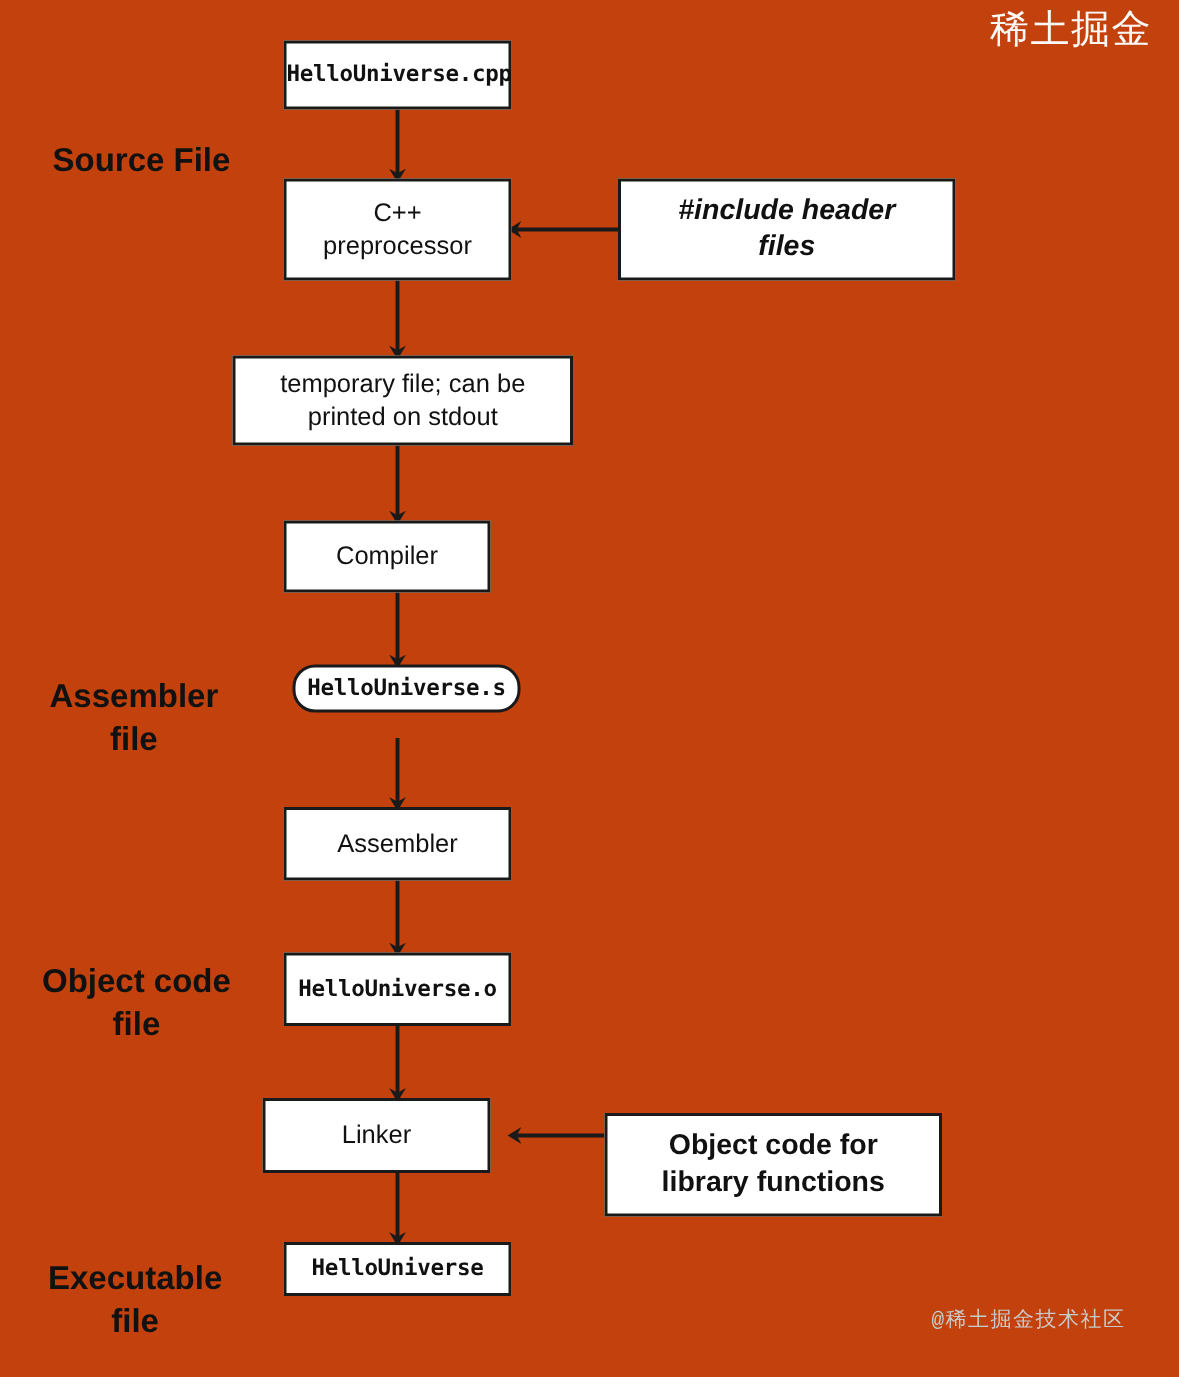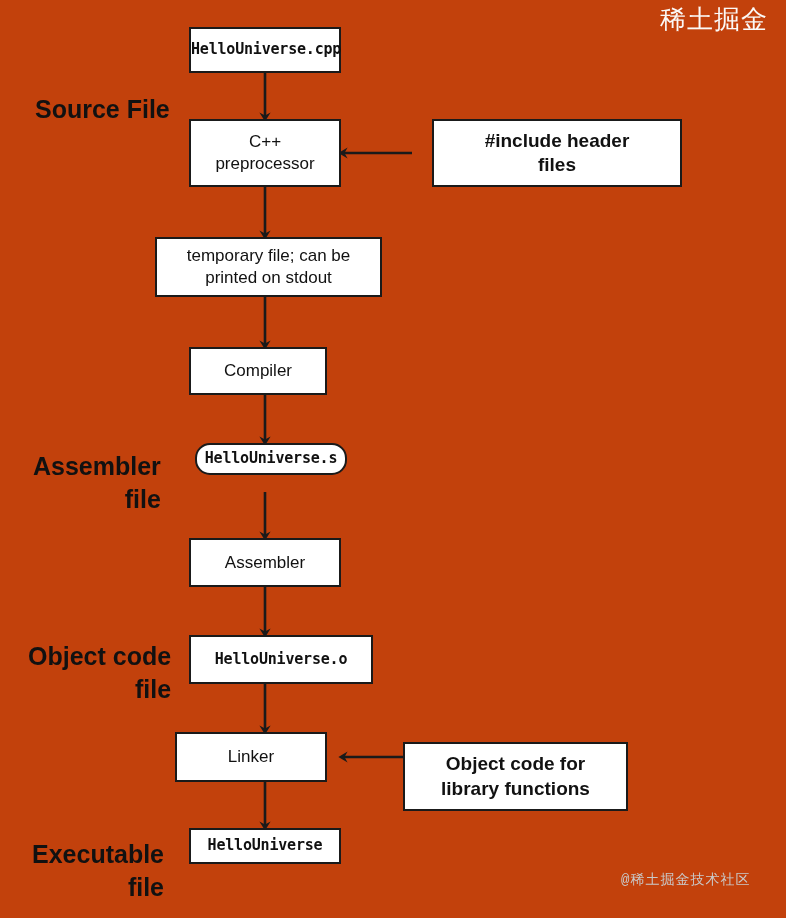--- a/index.html
+++ b/index.html
@@ -42,24 +42,24 @@
     font-weight: 400;
   }
   .bold {
     font-family: "Liberation Sans", sans-serif;
     font-size: 19px;
     font-weight: 700;
   }
   .stage-label {
     position: absolute;
     font-family: "Liberation Sans", sans-serif;
-    font-size: 25px;
+    font-size: 22px;
     font-weight: 700;
     color: #111111;
-    text-align: right;
+    text-align: center;
     line-height: 1.3;
     white-space: pre-line;
   }
   .edges {
     position: absolute;
     left: 0; top: 0;
     width: 786px;
     height: 918px;
     pointer-events: none;
   }
@@ -98,36 +98,36 @@
       </g>
   </svg>
 
   <div id="nodes-layer">
       <div class="node" style="left: 189px; top: 27px; width: 152px; height: 46px;">
         <span class="mono">HelloUniverse.cpp</span>
       </div>
       <div class="node" style="left: 189px; top: 119px; width: 152px; height: 68px;">
         <span class="plain">C++<br>preprocessor</span>
       </div>
-      <div class="node" style="left: 432px; top: 119px; width: 250px; height: 68px;">
+      <div class="node" style="left: 412px; top: 119px; width: 225px; height: 68px; font-style: italic;">
         <span class="bold">#include header<br>files</span>
       </div>
       <div class="node" style="left: 155px; top: 237px; width: 227px; height: 60px; justify-content: flex-end;">
         <span class="plain">temporary file; can be<br>printed on stdout</span>
       </div>
       <div class="node" style="left: 189px; top: 347px; width: 138px; height: 48px;">
         <span class="plain">Compiler</span>
       </div>
       <div class="node" style="left: 195px; top: 443px; width: 152px; height: 32px; border-radius: 15px;">
         <span class="mono">HelloUniverse.s</span>
       </div>
       <div class="node" style="left: 189px; top: 538px; width: 152px; height: 49px;">
         <span class="plain">Assembler</span>
       </div>
-      <div class="node" style="left: 189px; top: 635px; width: 184px; height: 49px;">
+      <div class="node" style="left: 189px; top: 635px; width: 152px; height: 49px;">
         <span class="mono">HelloUniverse.o</span>
       </div>
       <div class="node" style="left: 175px; top: 732px; width: 152px; height: 50px;">
         <span class="plain">Linker</span>
       </div>
       <div class="node" style="left: 403px; top: 742px; width: 225px; height: 69px;">
         <span class="bold">Object code for<br>library functions</span>
       </div>
       <div class="node" style="left: 189px; top: 828px; width: 152px; height: 36px;">
         <span class="mono">HelloUniverse</span>

